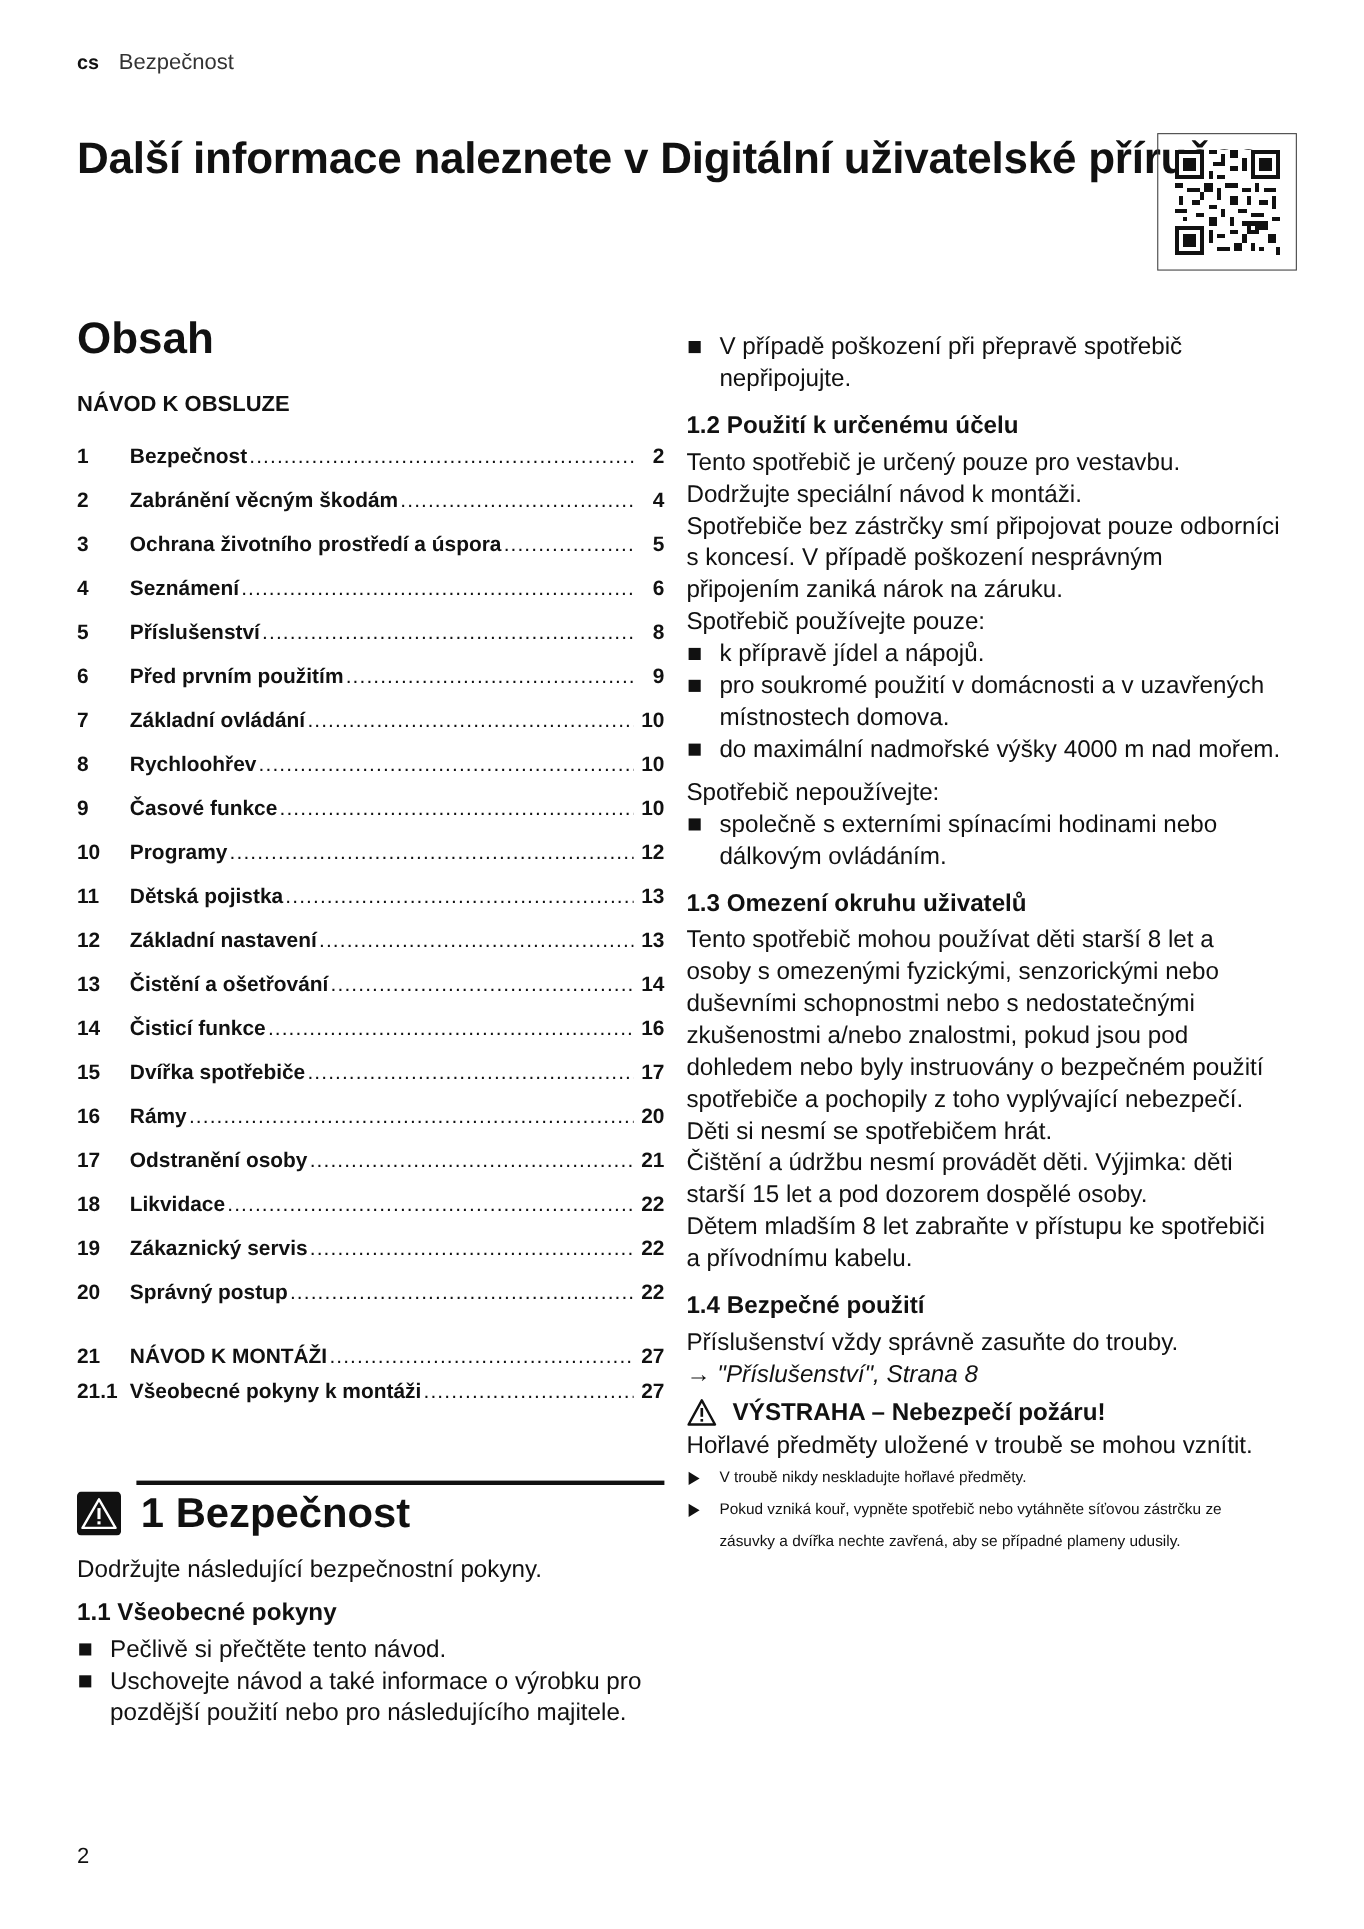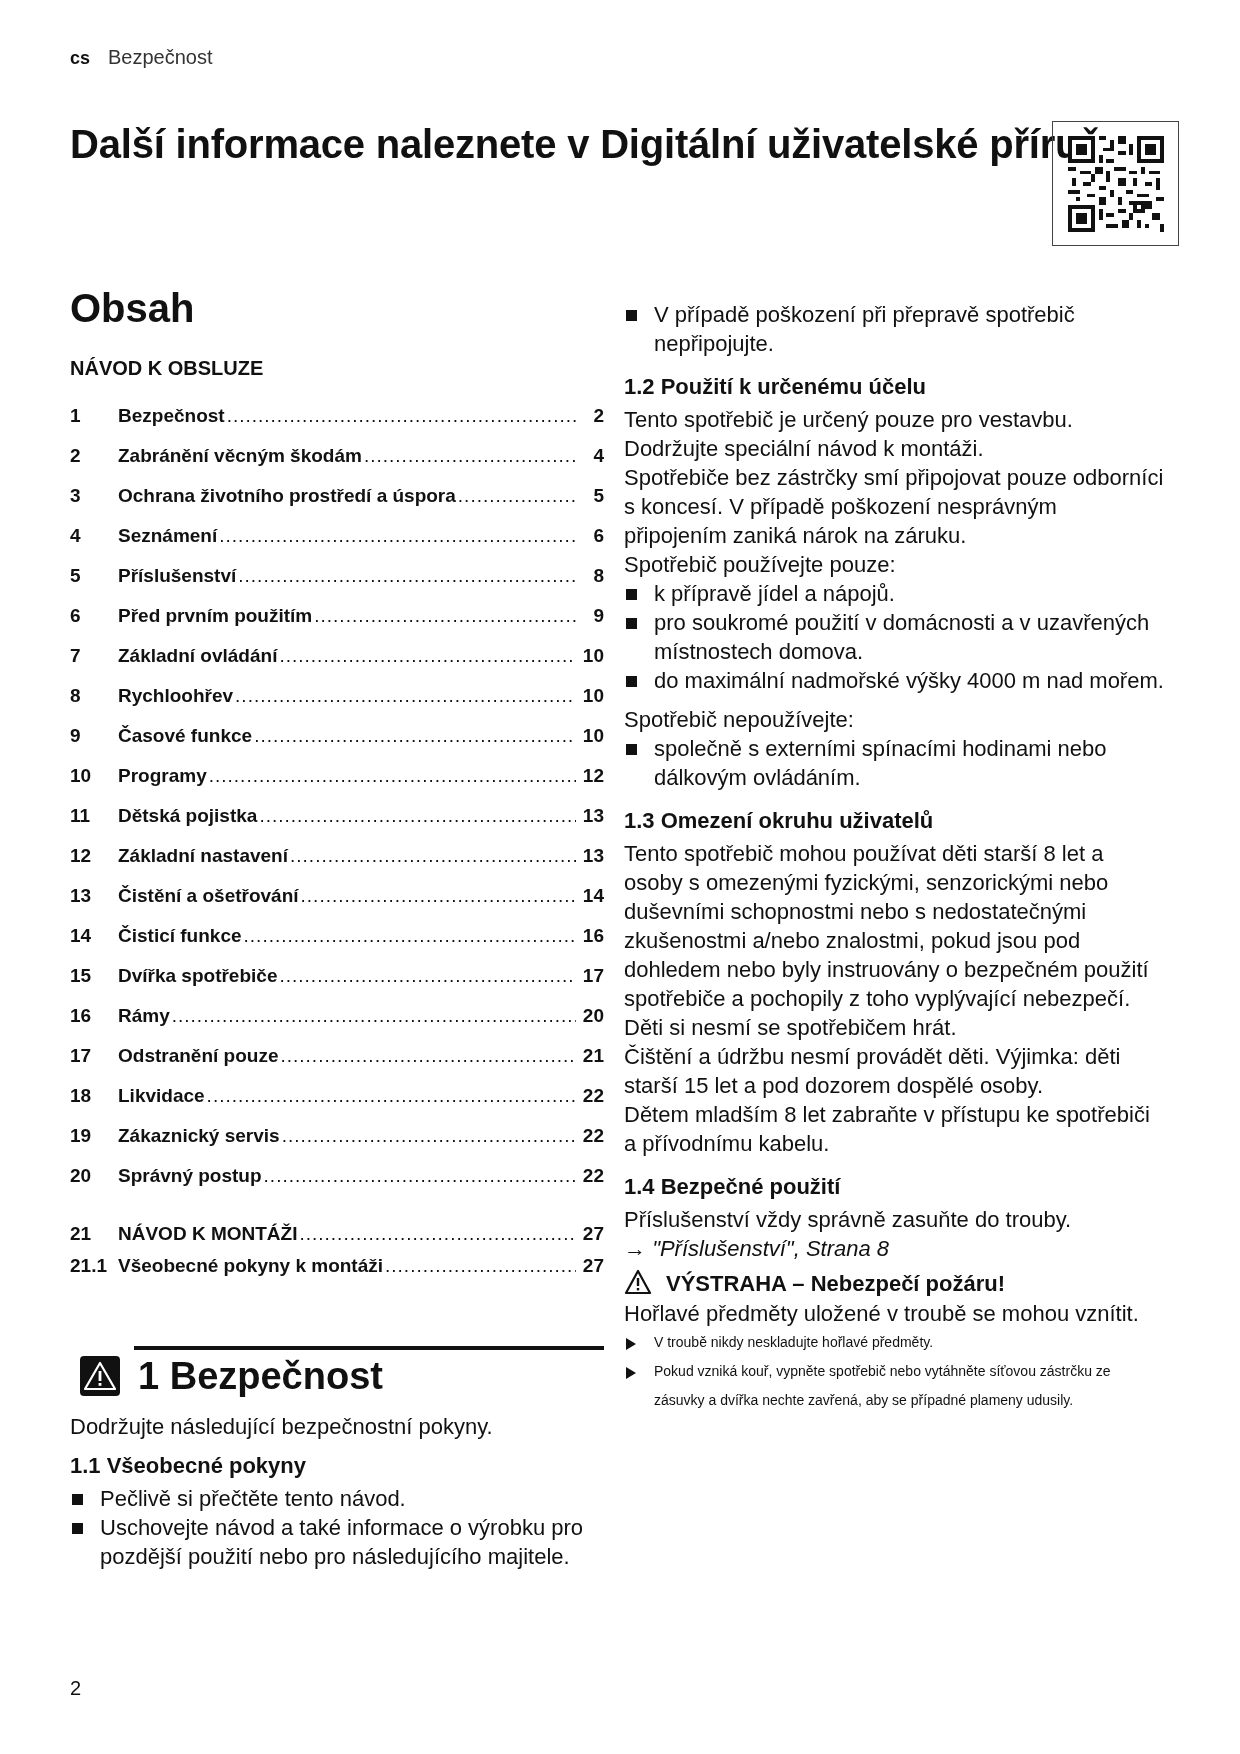--- a/index.html
+++ b/index.html
@@ -42,21 +42,21 @@
   .toc-dots {
     flex: 1 1 auto; overflow: hidden; white-space: nowrap;
     margin: 0 6px 0 2px; letter-spacing: 1px; font-weight: normal;
   }
   .toc-page { min-width: 22px; text-align: right; }
   .toc-gap { height: 22px; }
   .toc-row.tight { height: 32px; line-height: 32px; }
   .toc-row.sub .toc-num { width: 48px; }
 
   .chapter {
-    margin-top: 64px; position: relative; height: 60px; margin-left: 10px;
+    margin-top: 64px; position: relative; height: 60px;
   }
   .chapter-rule {
     position: absolute; left: 54px; right: 0; top: 0; height: 4px; background: #111;
   }
   .chapter-icon {
     position: absolute; left: 0; top: 10px; width: 40px; height: 40px;
   }
   .chapter-title {
     position: absolute; left: 58px; top: 6px;
     font-size: 38px; font-weight: bold; line-height: 48px;
@@ -78,21 +78,21 @@
   }
 
   
   .right-col { position: absolute; left: 624px; top: 300px; width: 540px; }
   .right-col .subhead { margin-top: 14px; }
   .para-gap { margin-top: 10px; }
   .xref { font-size: 22px; line-height: 29px; }
   .xref .arrow { font-style: normal; }
   .xref i { font-style: italic; }
   .warning-head {
-    display: flex; align-items: flex-start; font-size: 22px; font-weight: bold;
+    display: flex; align-items: center; font-size: 22px; font-weight: bold;
     line-height: 30px; margin-top: 6px;
   }
   .warning-head svg { margin-right: 14px; }
 
   .page-number { position: absolute; left: 70px; top: 1677px; font-size: 20px; }
 </style>
 </head>
 <body>
 
 <div class="header-line">
@@ -265,21 +265,21 @@
         <span class="toc-page">17</span>
       </li>
     <li class="toc-row">
         <span class="toc-num">16</span>
         <span class="toc-label">Rámy</span>
         <span class="toc-dots">........................................................................................................</span>
         <span class="toc-page">20</span>
       </li>
     <li class="toc-row">
         <span class="toc-num">17</span>
-        <span class="toc-label">Odstranění pouze</span>
+        <span class="toc-label">Odstranění osoby</span>
         <span class="toc-dots">........................................................................................................</span>
         <span class="toc-page">21</span>
       </li>
     <li class="toc-row">
         <span class="toc-num">18</span>
         <span class="toc-label">Likvidace</span>
         <span class="toc-dots">........................................................................................................</span>
         <span class="toc-page">22</span>
       </li>
     <li class="toc-row">

